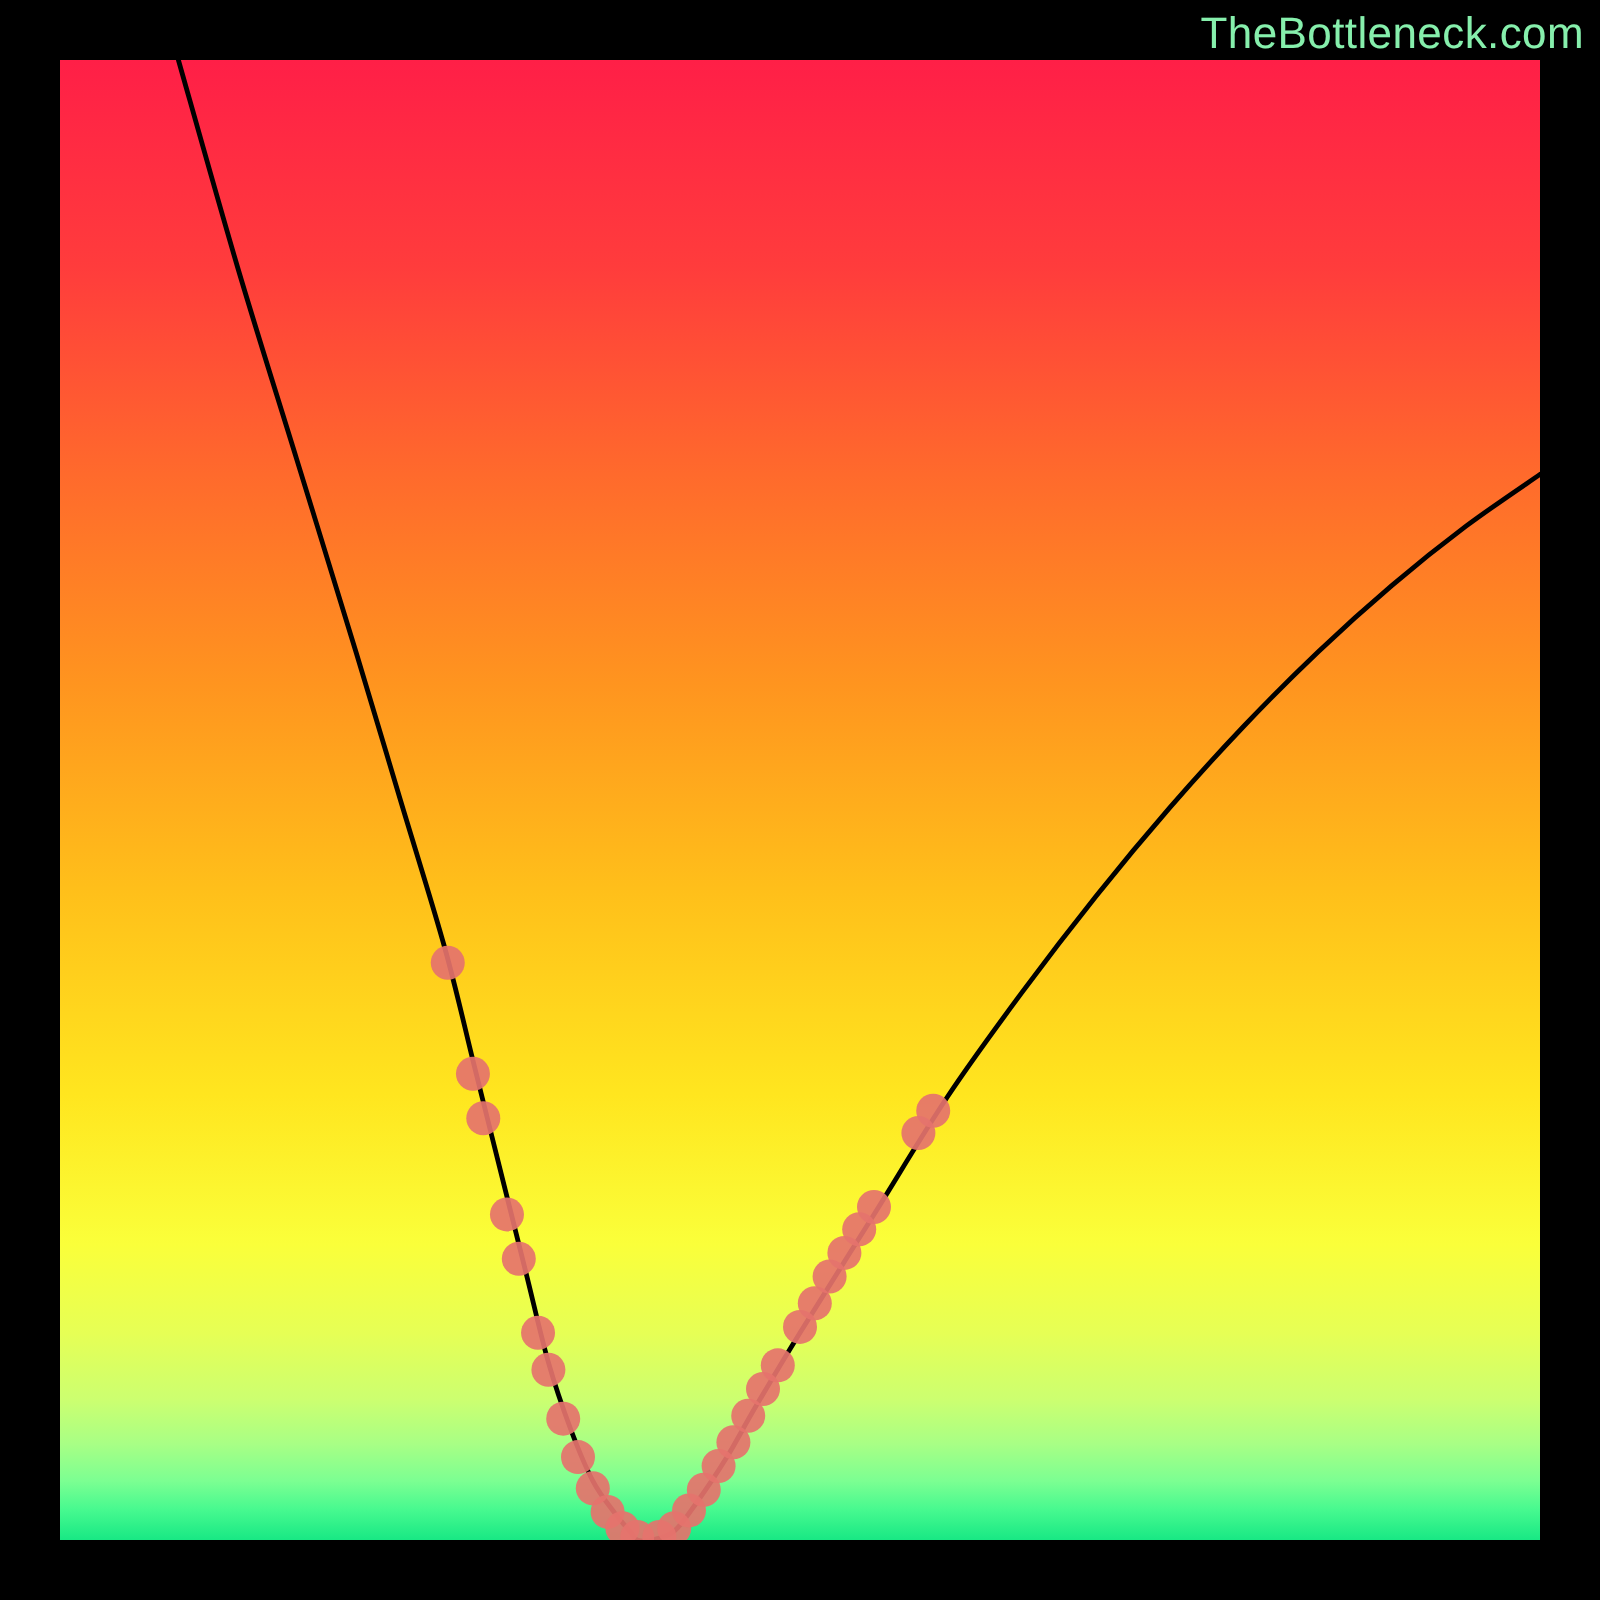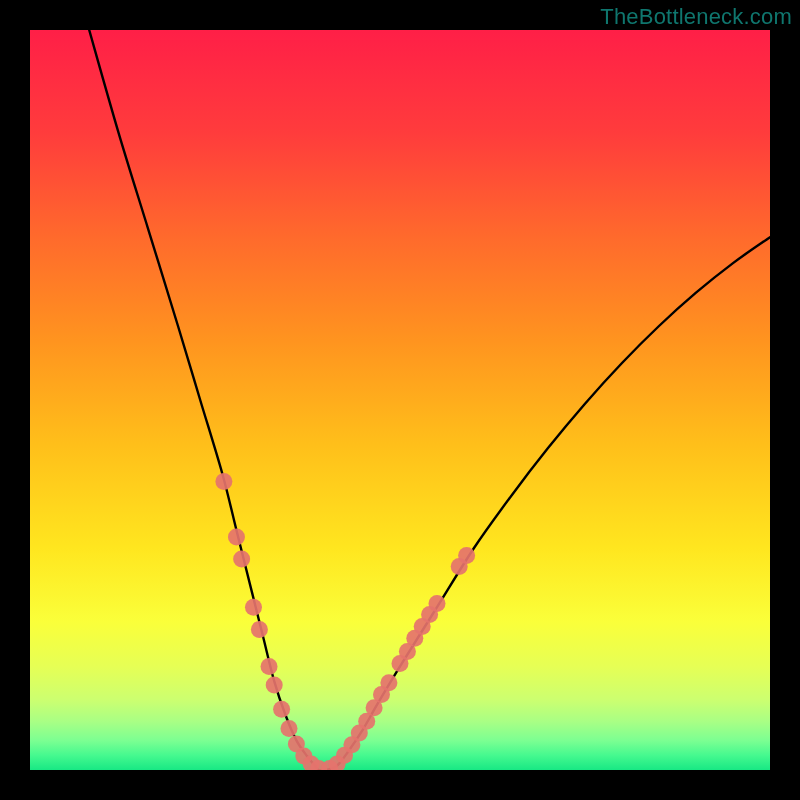--- a/index.html
+++ b/index.html
@@ -16,21 +16,21 @@
     left: 30px;
     top: 30px;
     width: 740px;
     height: 740px;
     box-sizing: border-box;
   }
   .watermark {
     position: absolute;
     top: 4px;
     right: 8px;
-    color: #0f766e;
+    color: #86efac;
     font-size: 22px;
     font-weight: 500;
     letter-spacing: 0.2px;
     z-index: 50;
     pointer-events: none;
   }
   svg {
     display: block;
   }
 </style>

